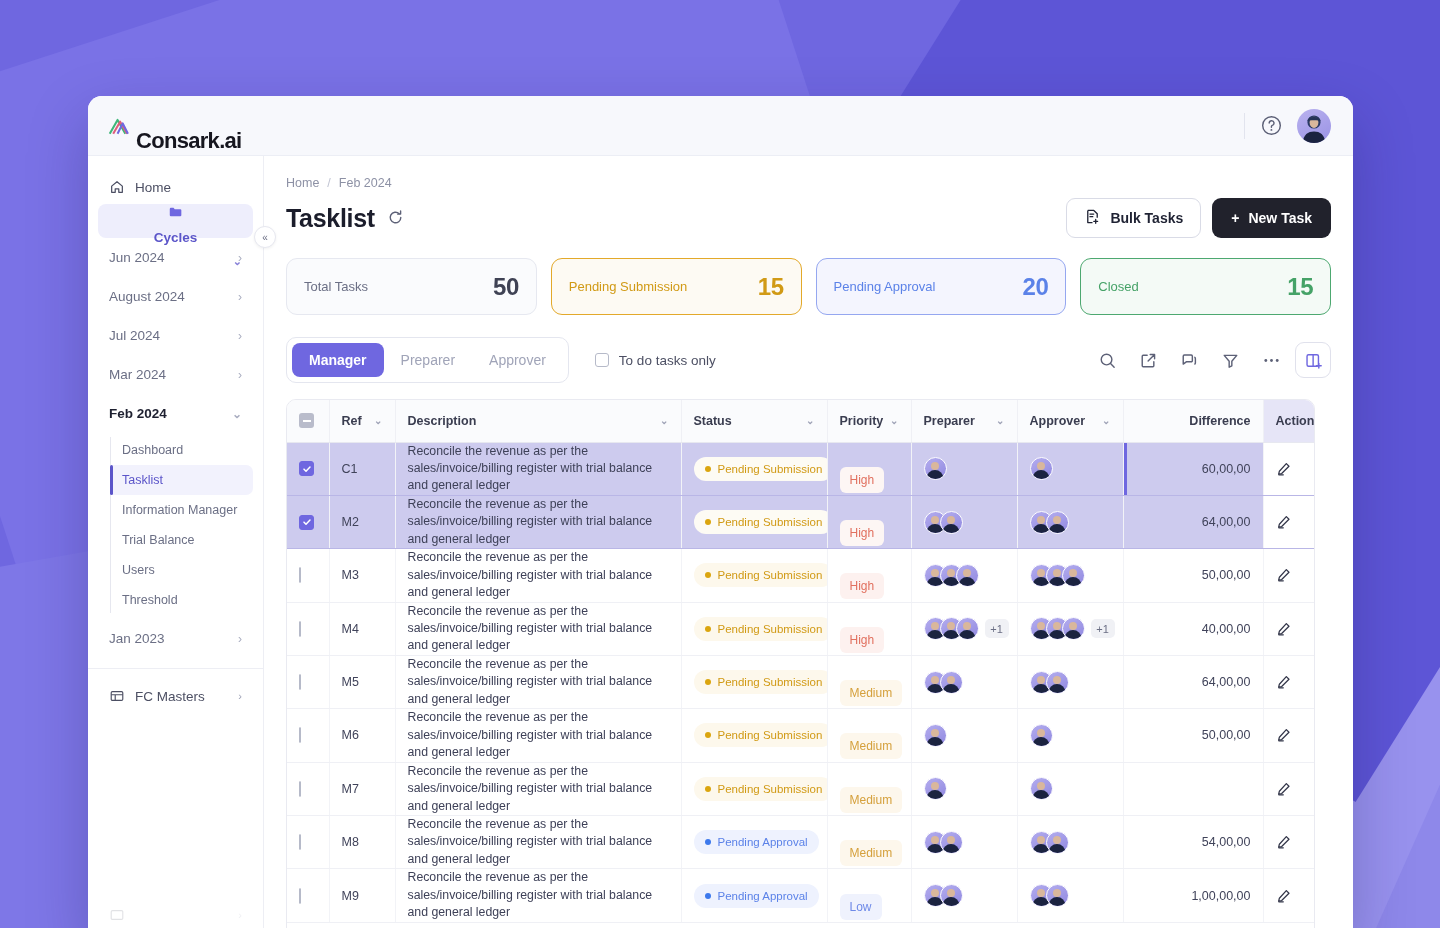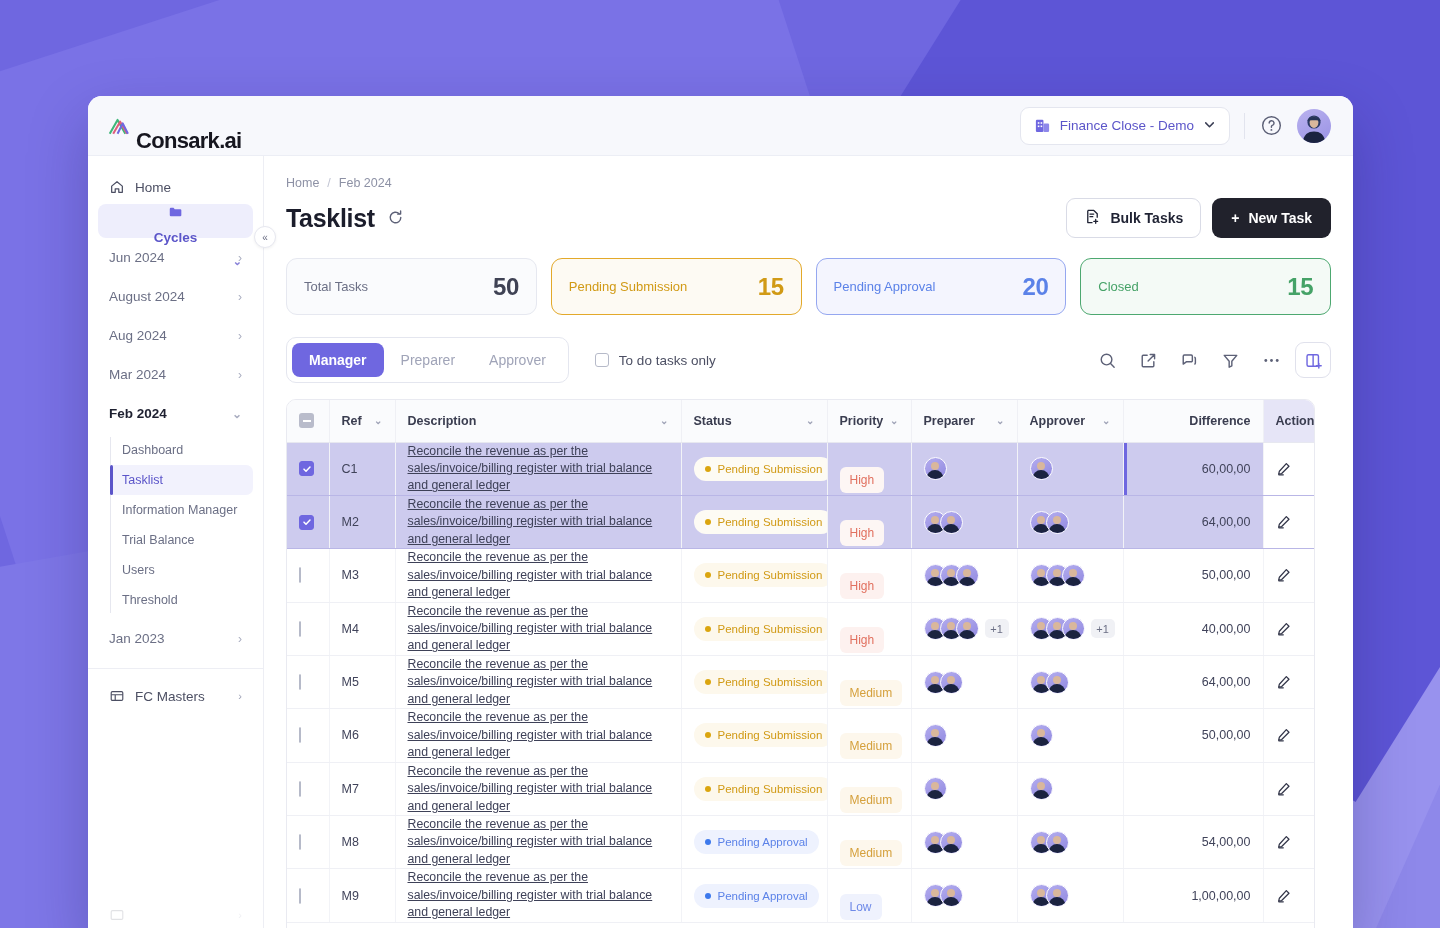--- a/index.html
+++ b/index.html
@@ -223,21 +223,21 @@
     width: 15px; height: 15px; border-radius: 3px; background: #b9bccb;
     display: flex; align-items: center; justify-content: center;
   }
   .hcb i { width: 8px; height: 1.6px; background: #fff; display: block; }
   .rcb { width: 15px; height: 15px; border: 1.5px solid #b6bac9; border-radius: 3px; background: #fff; }
   .rcb.on {
     background: #6f67e0; border-color: #6f67e0;
     display: flex; align-items: center; justify-content: center;
   }
   .rcb.on svg { width: 10px; height: 10px; }
-  .desc-txt { line-height: 1.42; font-size: 12.3px; color: #3e4158; text-decoration: underline; }
+  .desc-txt { line-height: 1.42; font-size: 12.3px; color: #3e4158; }
 
   .badge { display: inline-flex; align-items: center; gap: 7px; height: 24px; padding: 0 11px; border-radius: 12px; font-size: 11.5px; font-weight: 500; white-space: nowrap; }
   .badge .dot { width: 6px; height: 6px; border-radius: 50%; flex: 0 0 6px; }
   .badge.sub { background: #fdf8ec; color: #d19a15; }
   .badge.sub .dot { background: #dba50f; }
   .badge.appr { background: #eef2fe; color: #5b82e8; }
   .badge.appr .dot { background: #3d79ec; }
   tr.sel .badge.sub { background: #fdfbf4; }
 
   .prio { display: inline-flex; align-items: center; height: 26px; padding: 0 10px; border-radius: 6px; font-size: 12px; margin-top: 22px; }
@@ -287,38 +287,20 @@
       <span class="logo-mark">
         <svg viewBox="0 0 30 24" width="26" height="22">
           <path d="M2 21 L11 5 L20 21" fill="none" stroke="#3fb77a" stroke-width="2.4" stroke-linejoin="round"></path>
           <path d="M6 21 L14 7 L22 21" fill="none" stroke="#e0607c" stroke-width="2.4" stroke-linejoin="round"></path>
           <path d="M11 21 L17 9 L23 21" fill="none" stroke="#6f67e0" stroke-width="2.4" stroke-linejoin="round"></path>
         </svg>
       </span>
       <span class="logo-text">Consark.ai</span>
     </div>
     <div class="topbar-right">
-      <div class="workspace-pill">
-        <span class="bld-icon">
-          <svg viewBox="0 0 18 18" width="17" height="17">
-            <rect x="2" y="3" width="8" height="13" rx="1.2" fill="#6f67e0"></rect>
-            <rect x="10" y="7" width="6" height="9" rx="1.2" fill="#8e88ea"></rect>
-            <rect x="4" y="5.5" width="1.7" height="1.7" fill="#fff"></rect>
-            <rect x="7" y="5.5" width="1.7" height="1.7" fill="#fff"></rect>
-            <rect x="4" y="9" width="1.7" height="1.7" fill="#fff"></rect>
-            <rect x="7" y="9" width="1.7" height="1.7" fill="#fff"></rect>
-          </svg>
-        </span>
-        <span>Finance Close - Demo</span>
-        <span>
-          <svg viewBox="0 0 12 12" width="13" height="13">
-              <path d="M2.5 4.5 L6 8 L9.5 4.5" fill="none" stroke="#3b3f55" stroke-width="1.4" stroke-linecap="round" stroke-linejoin="round"></path>
-            </svg>
-        </span>
-      </div>
       <div class="vdiv"></div>
       <div class="help-btn">
         <svg viewBox="0 0 24 24" width="23" height="23">
           <circle cx="12" cy="12" r="9.2" fill="none" stroke="#5d6177" stroke-width="1.5"></circle>
           <path d="M9.6 9.3a2.5 2.5 0 1 1 3.2 2.6c-.7.3-.9.8-.9 1.5v.4" fill="none" stroke="#5d6177" stroke-width="1.5" stroke-linecap="round"></path>
           <circle cx="11.9" cy="16.6" r="1" fill="#5d6177"></circle>
         </svg>
       </div>
       <div class="avatar-top">
         <svg viewBox="0 0 34 34" width="34" height="34">
@@ -355,21 +337,21 @@
 
       <div class="cycle-row">
         <span>Jun 2024</span>
         <span class="chev">›</span>
       </div>
       <div class="cycle-row">
         <span>August 2024</span>
         <span class="chev">›</span>
       </div>
       <div class="cycle-row">
-        <span>Aug 2024</span>
+        <span>Jul 2024</span>
         <span class="chev">›</span>
       </div>
       <div class="cycle-row">
         <span>Mar 2024</span>
         <span class="chev">›</span>
       </div>
       <div class="cycle-row open">
         <span>Feb 2024</span>
         <span class="chev">⌄</span>
       </div>

